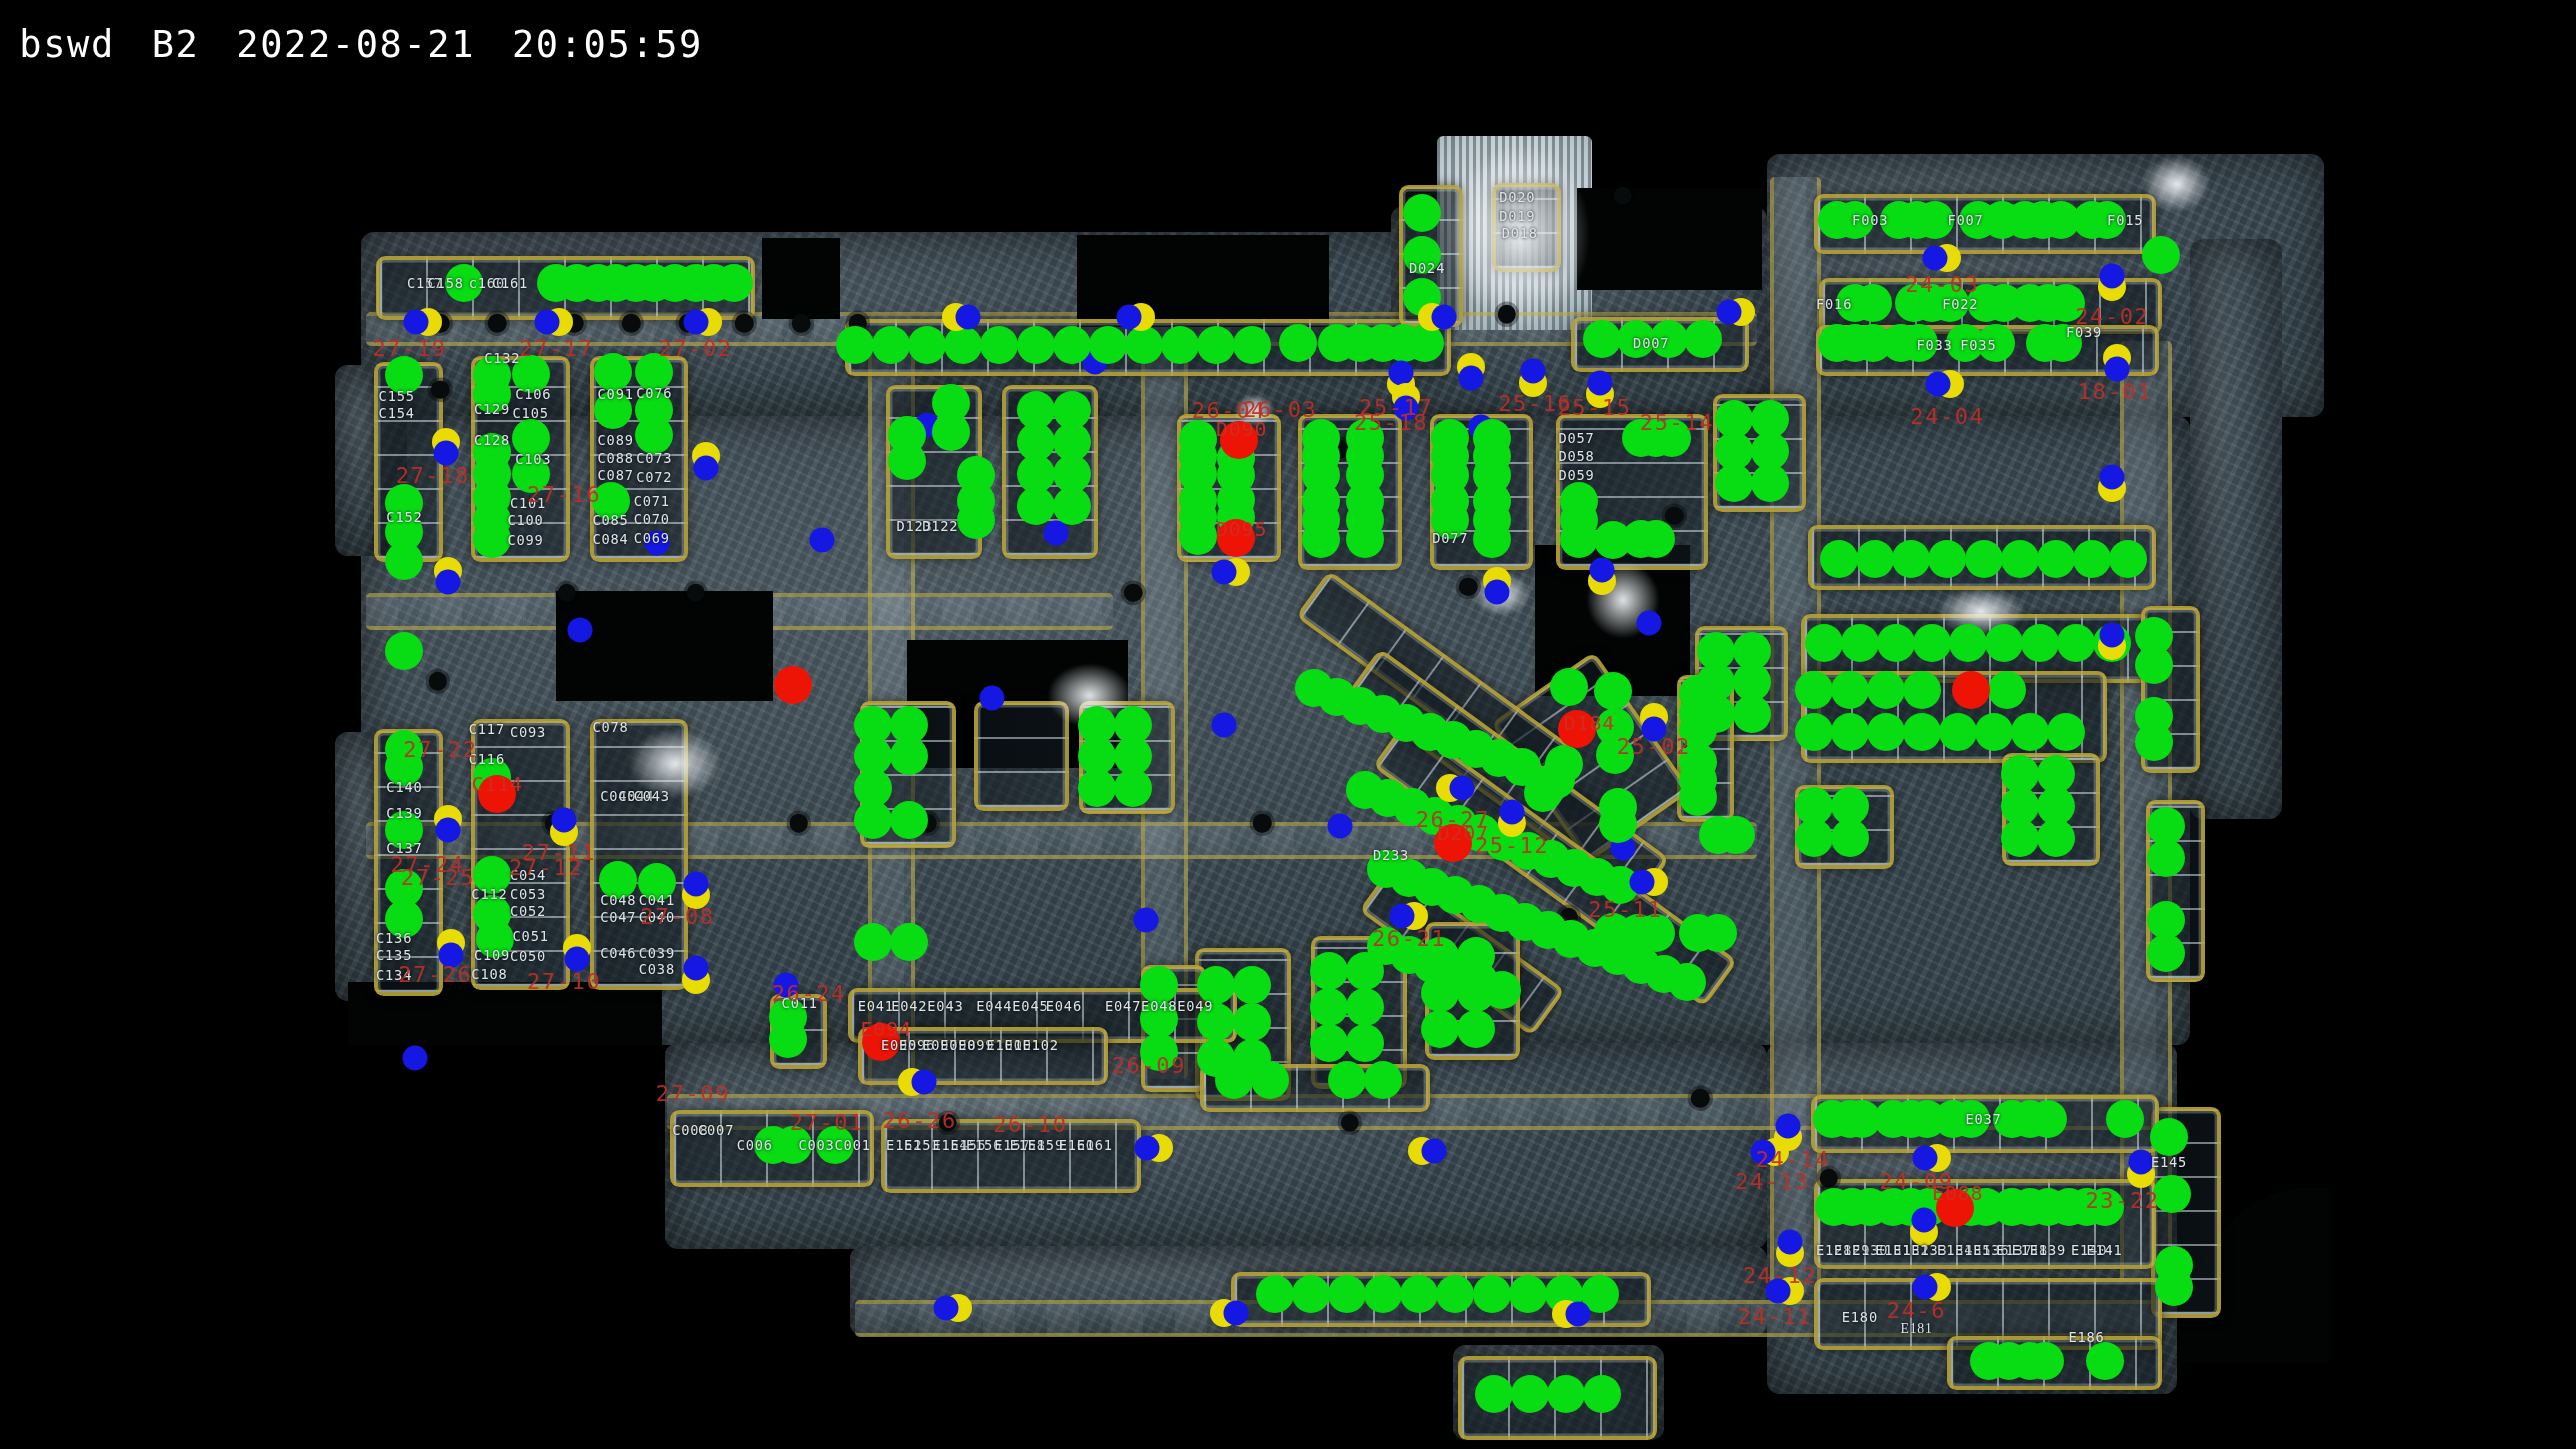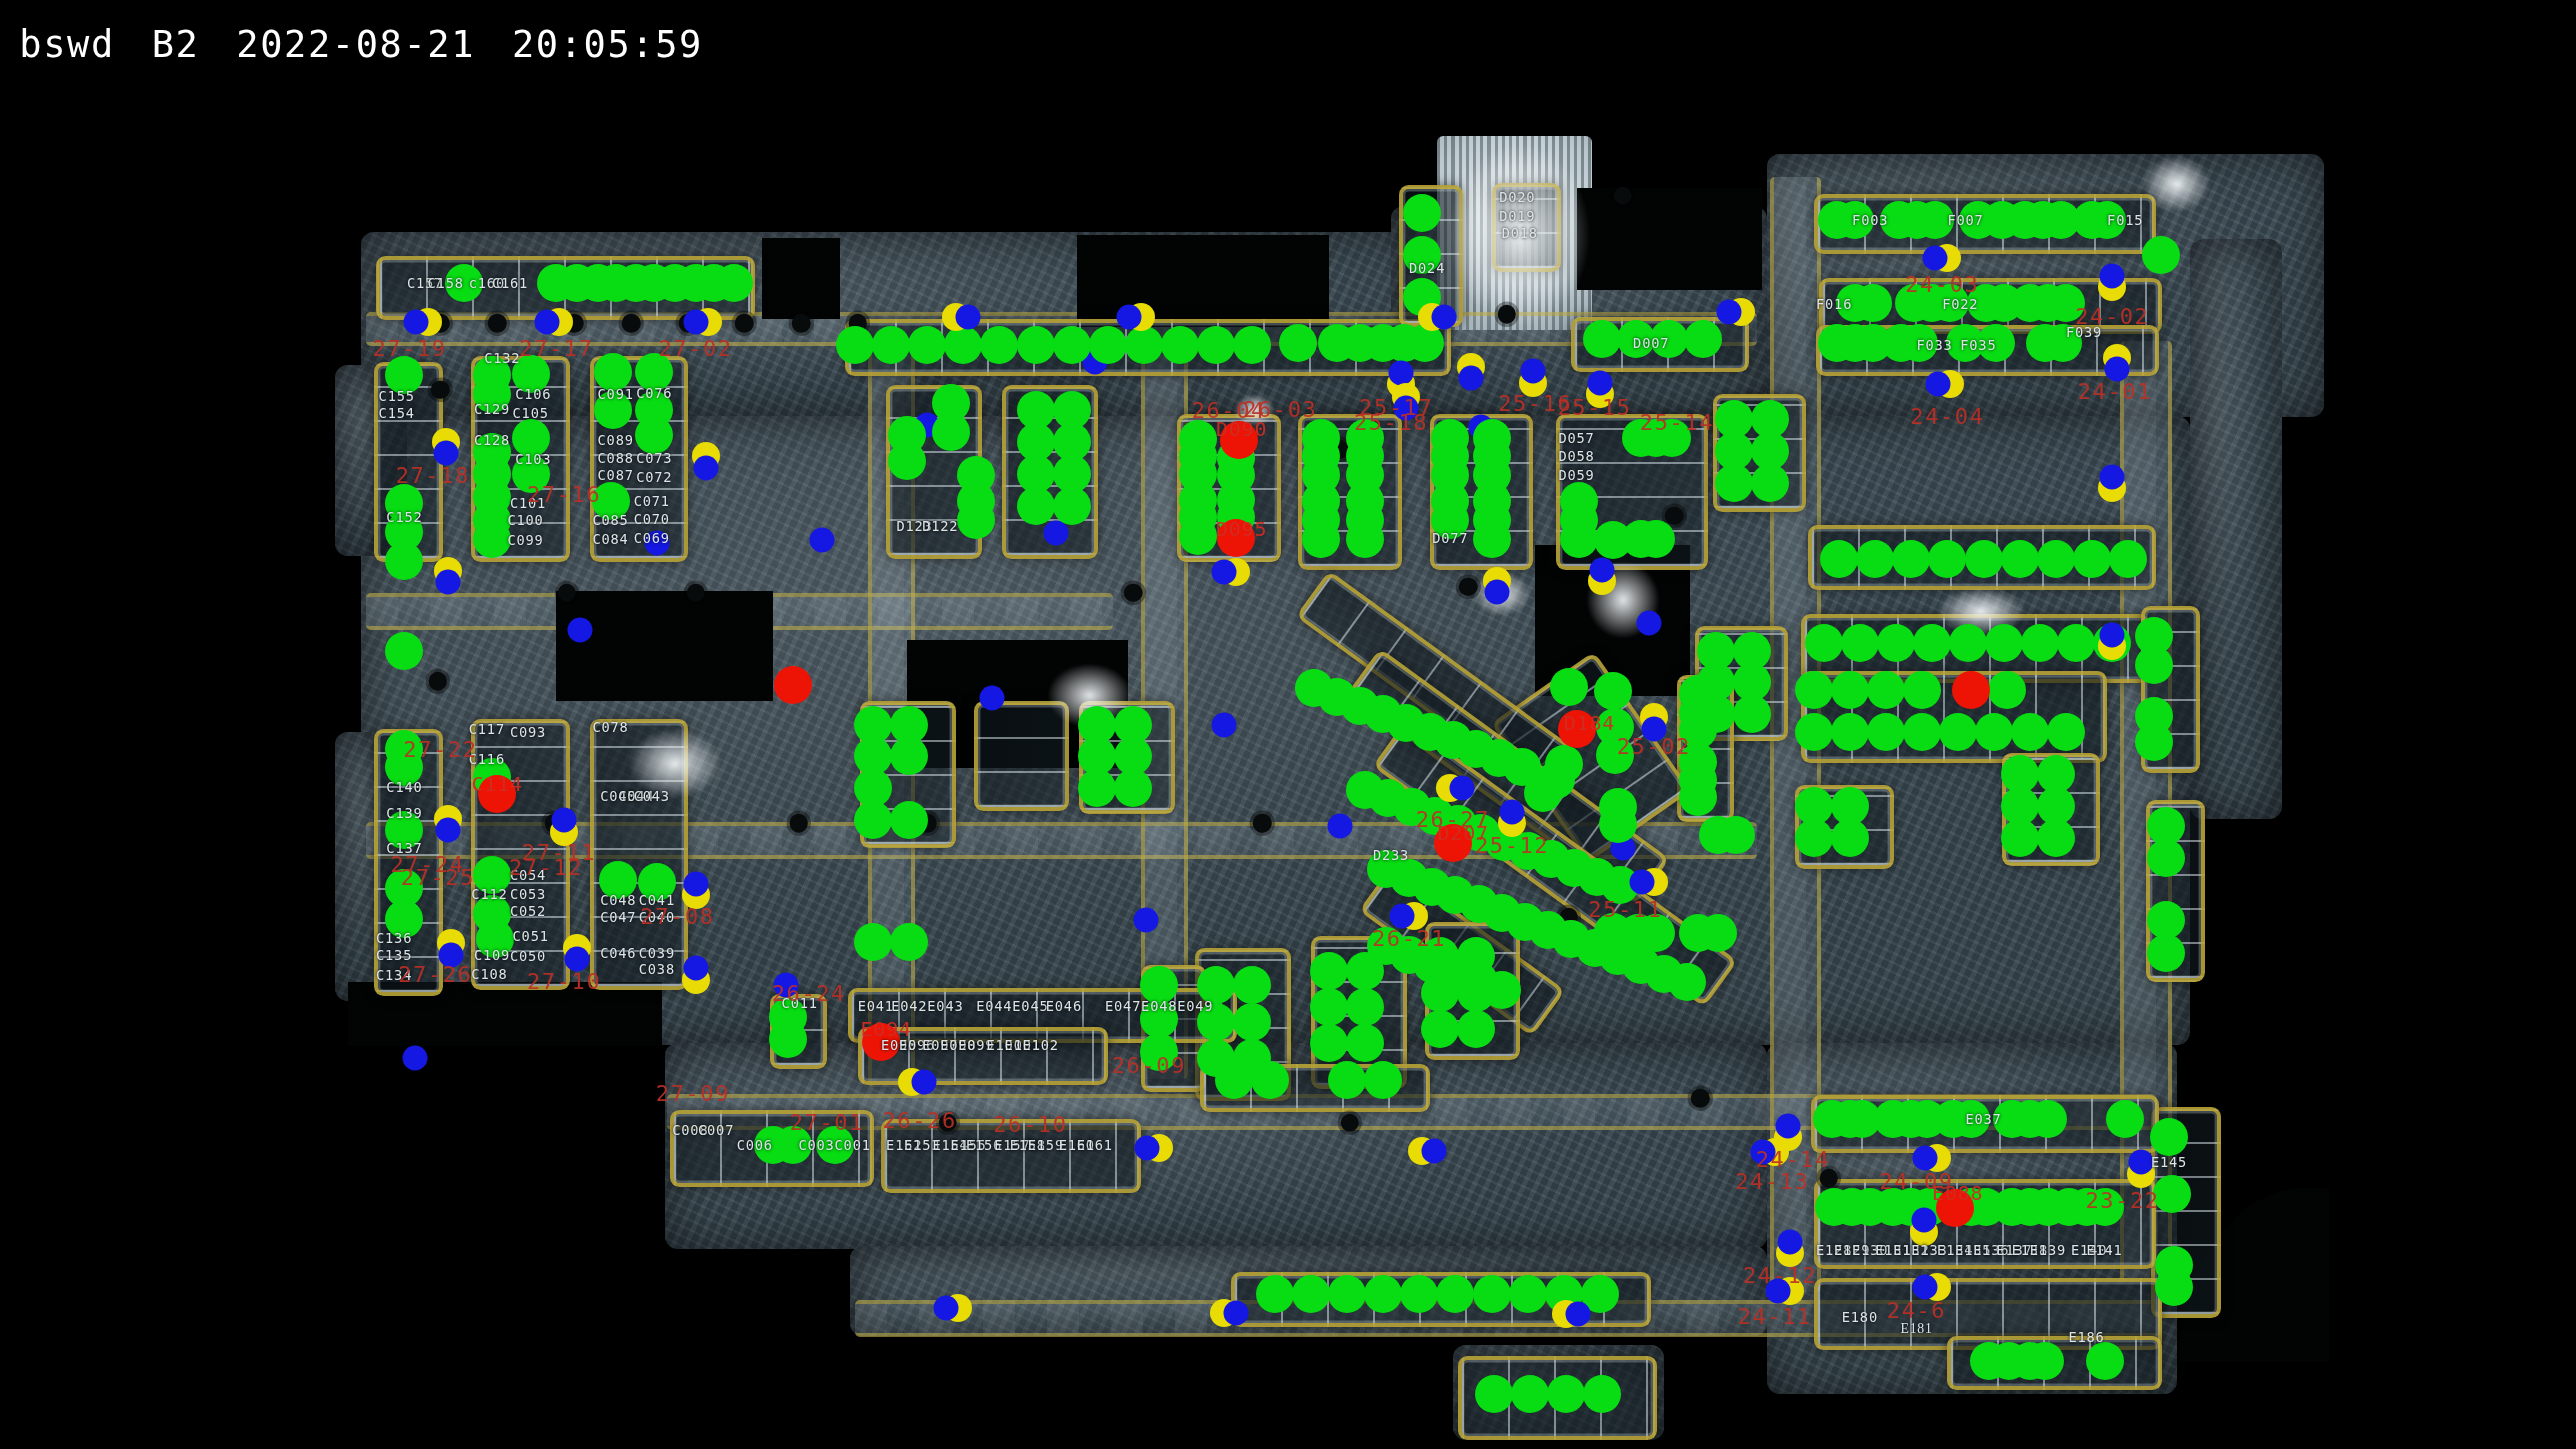--- a/index.html
+++ b/index.html
@@ -783,21 +783,21 @@
       <div class="zlabel" style="left: 21.9%; top: 34.1%;">27-16</div>
       <div class="zlabel" style="left: 47.7%; top: 28.3%;">26-04</div>
       <div class="zlabel" style="left: 49.7%; top: 28.2%;">26-03</div>
       <div class="zlabel" style="left: 54%; top: 29.1%;">25-18</div>
       <div class="zlabel" style="left: 54.2%; top: 28.1%;">25-17</div>
       <div class="zlabel" style="left: 59.6%; top: 27.8%;">25-16</div>
       <div class="zlabel" style="left: 61.9%; top: 28.1%;">25-15</div>
       <div class="zlabel" style="left: 65.1%; top: 29.1%;">25-14</div>
       <div class="zlabel" style="left: 75.4%; top: 19.6%;">24-03</div>
       <div class="zlabel" style="left: 82%; top: 21.8%;">24-02</div>
-      <div class="zlabel" style="left: 82.1%; top: 27%;">24-01</div>
+      <div class="zlabel" style="left: 82.1%; top: 27%;">18-01</div>
       <div class="zlabel" style="left: 75.6%; top: 28.7%;">24-04</div>
       <div class="zlabel" style="left: 17.1%; top: 51.7%;">27-22</div>
       <div class="zlabel" style="left: 16.6%; top: 59.6%;">27-24</div>
       <div class="zlabel" style="left: 17%; top: 60.5%;">27-25</div>
       <div class="zlabel" style="left: 21.7%; top: 58.8%;">27-11</div>
       <div class="zlabel" style="left: 21.2%; top: 59.8%;">27-12</div>
       <div class="zlabel" style="left: 21.9%; top: 67.7%;">27-10</div>
       <div class="zlabel" style="left: 16.9%; top: 67.2%;">27-26</div>
       <div class="zlabel" style="left: 26.3%; top: 63.2%;">27-08</div>
       <div class="zlabel" style="left: 56.4%; top: 56.5%;">26-27</div>

